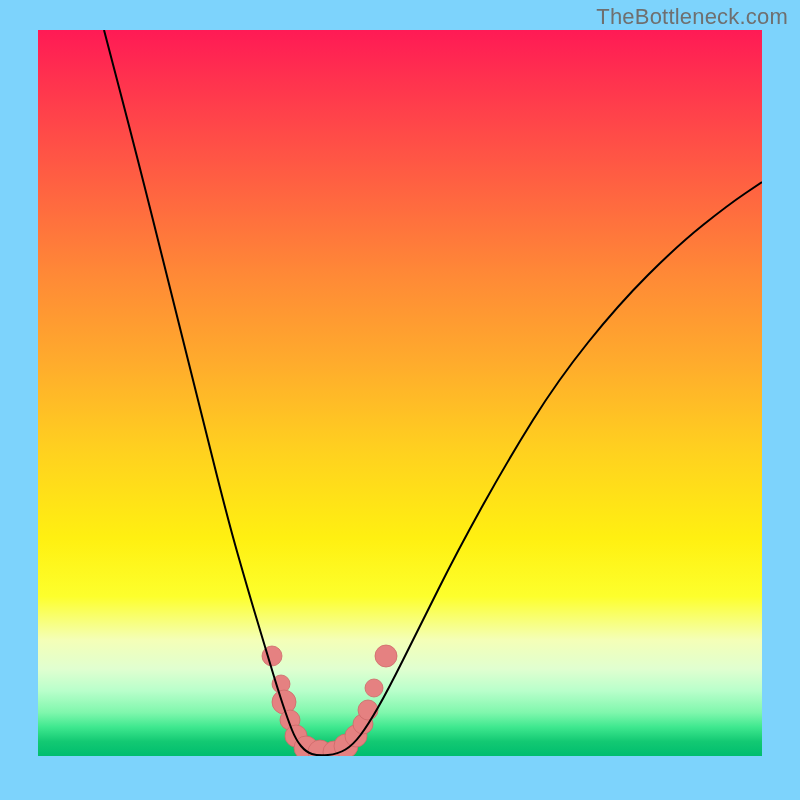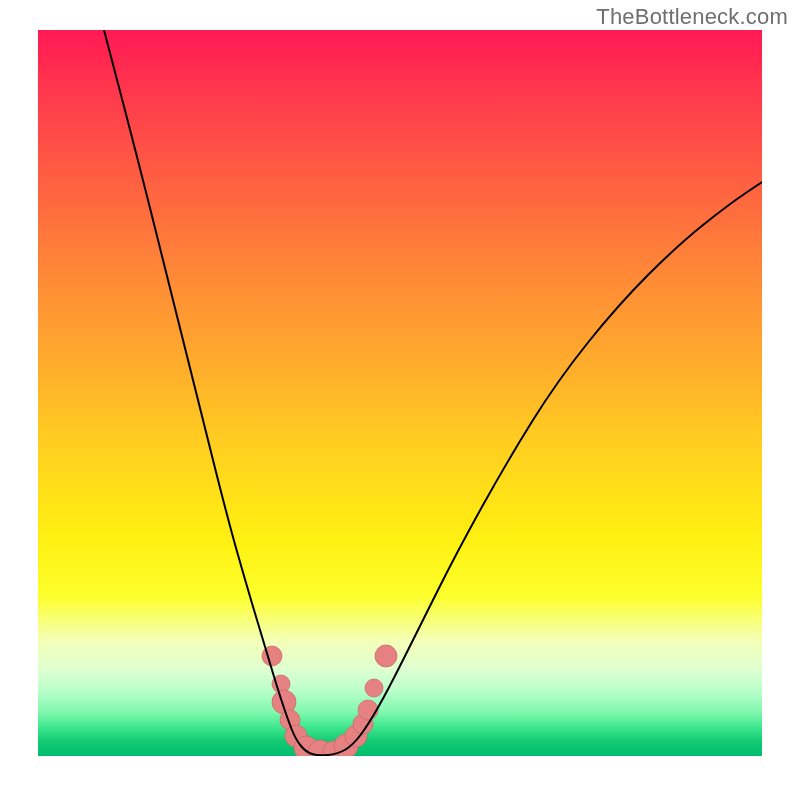--- a/index.html
+++ b/index.html
@@ -8,21 +8,21 @@
     width: 800px;
     height: 800px;
     overflow: hidden;
     background: #000;
     font-family: Arial, Helvetica, sans-serif;
   }
   .frame {
     position: relative;
     width: 800px;
     height: 800px;
-    background: #ffffff;
+    background: #7dd3fc;
   }
   .watermark {
     position: absolute;
     top: 4px;
     right: 12px;
     color: #6f6f6f;
     font-size: 22px;
     font-weight: 500;
     letter-spacing: 0.2px;
     z-index: 20;

